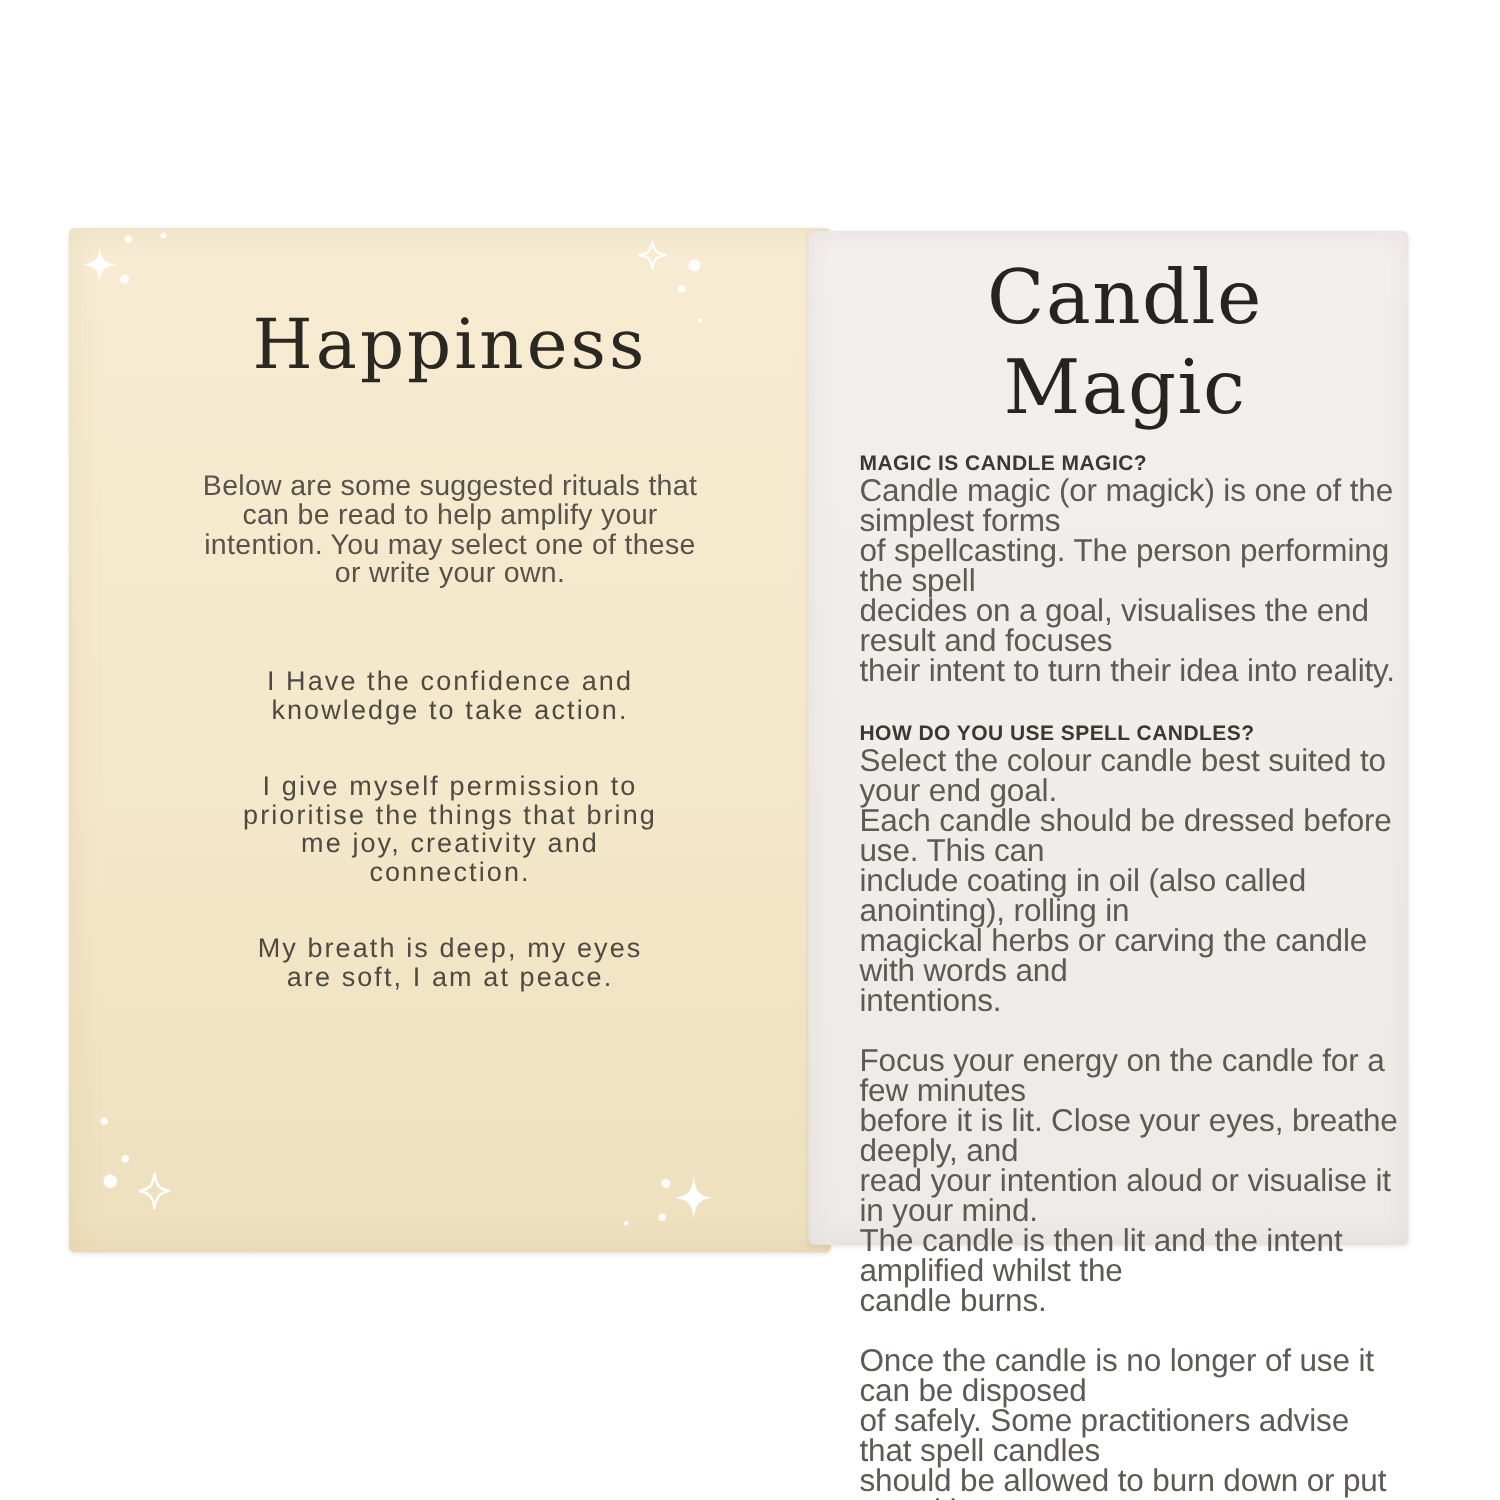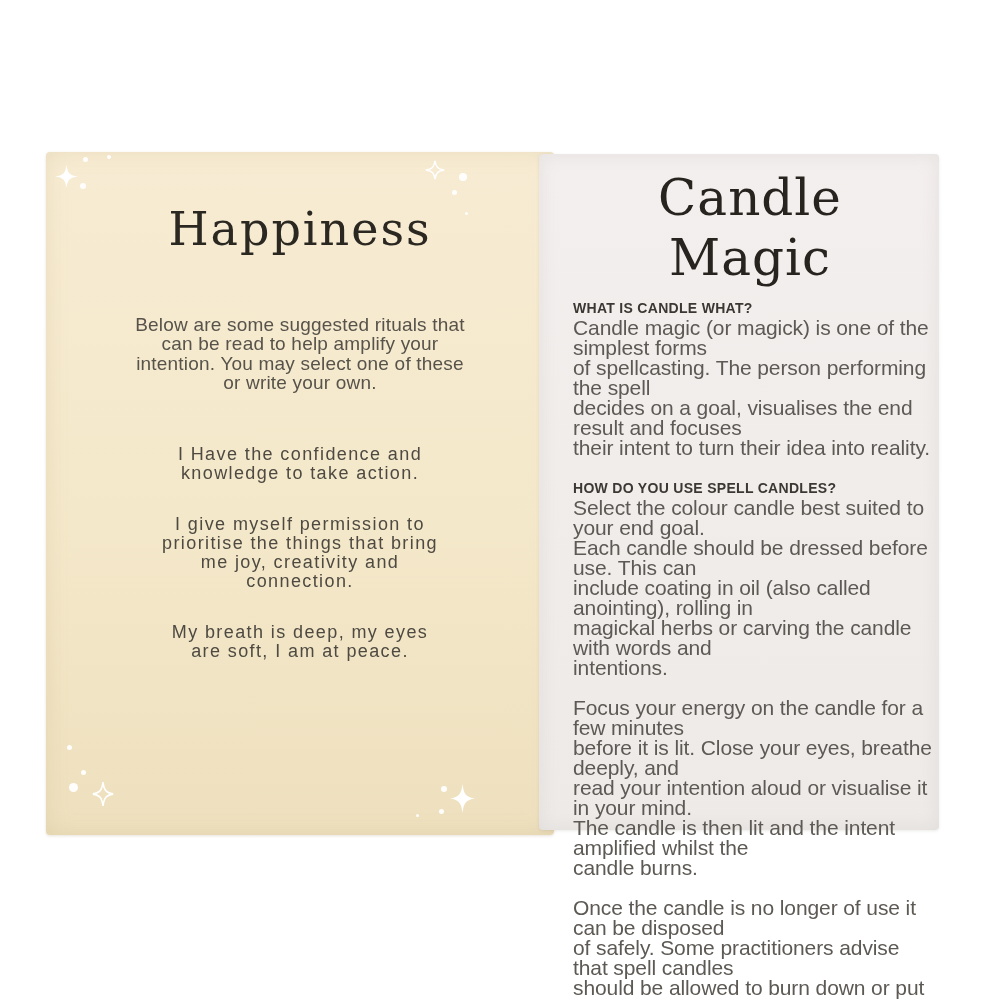--- a/index.html
+++ b/index.html
@@ -168,21 +168,21 @@
 me joy, creativity and
 connection.</p>
     <p class="affirmation">My breath is deep, my eyes
 are soft, I am at peace.</p>
   </section>
 
   <section class="card card-candle">
     <h1 class="card-title">Candle Magic</h1>
 
     <div class="info-section">
-      <h2 class="info-heading">WHAT IS CANDLE WHAT?</h2>
+      <h2 class="info-heading">MAGIC IS CANDLE MAGIC?</h2>
       <p class="info-body">Candle magic (or magick) is one of the simplest forms
 of spellcasting. The person performing the spell
 decides on a goal, visualises the end result and focuses
 their intent to turn their idea into reality.</p>
     </div>
 
     <div class="info-section">
       <h2 class="info-heading">HOW DO YOU USE SPELL CANDLES?</h2>
       <p class="info-body">Select the colour candle best suited to your end goal.
 Each candle should be dressed before use. This can

